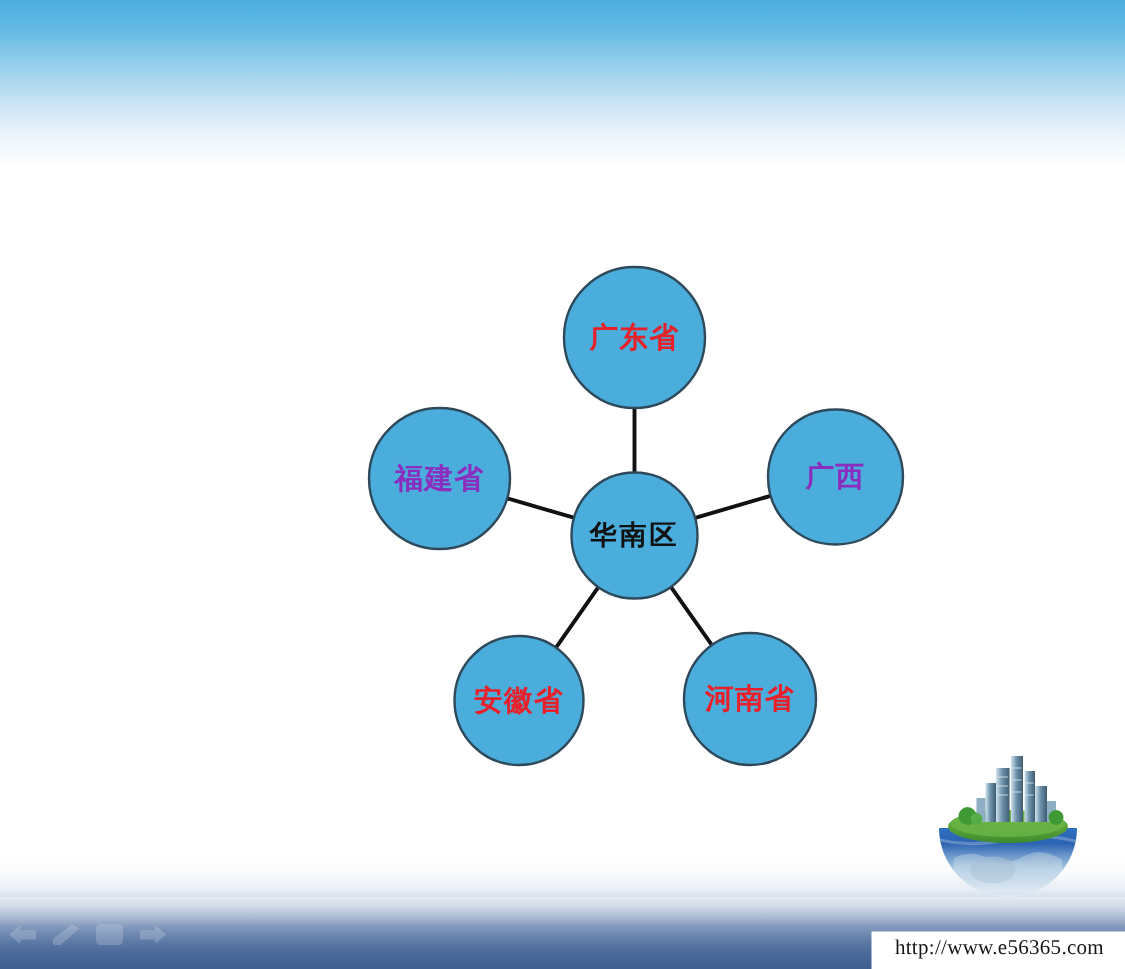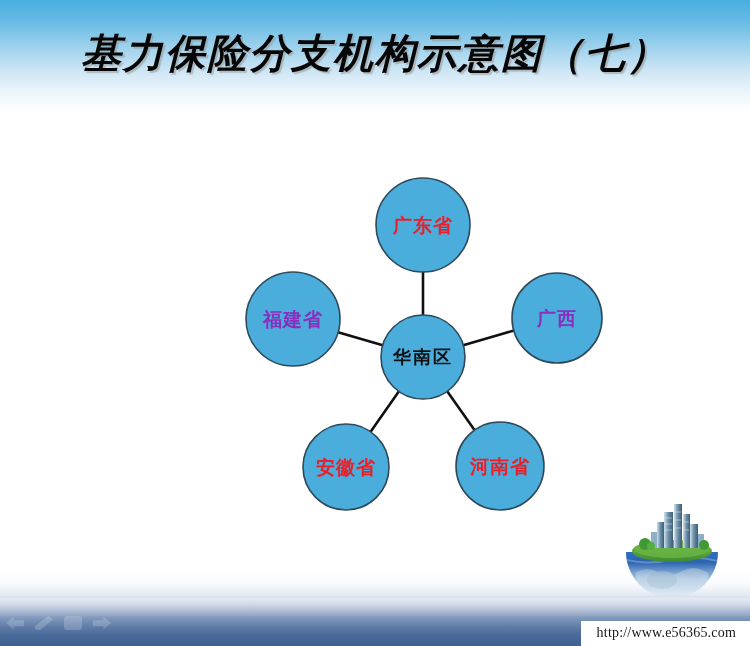--- a/index.html
+++ b/index.html
@@ -170,21 +170,20 @@
     white-space: nowrap;
   }
 </style>
 </head>
 <body>
 
 <div id="slide">
 
   <div class="header-band"></div>
 
-  <div class="title">基力保险分支机构示意图（七）</div>
 
   <div class="canvas"></div>
 
   <div class="diagram">
     <svg width="750" height="646" viewBox="0 0 750 646" xmlns="http://www.w3.org/2000/svg">
       <g id="connectors">
           <line x1="375" y1="316" x2="375" y2="271" stroke="#111111" stroke-width="2.6" stroke-linecap="round"></line>
           <line x1="414.36657421435785" y1="345.54256422119437" x2="466.75294474556716" y2="330.29578473823045" stroke="#111111" stroke-width="2.6" stroke-linecap="round"></line>
           <line x1="335.64678772730645" y1="345.4967533356742" x2="289.1523845010708" y2="331.9060816233899" stroke="#111111" stroke-width="2.6" stroke-linecap="round"></line>
           <line x1="351.4880438811035" y1="390.58850874128063" x2="322.08541846325977" y2="432.5922593382003" stroke="#111111" stroke-width="2.6" stroke-linecap="round"></line>

